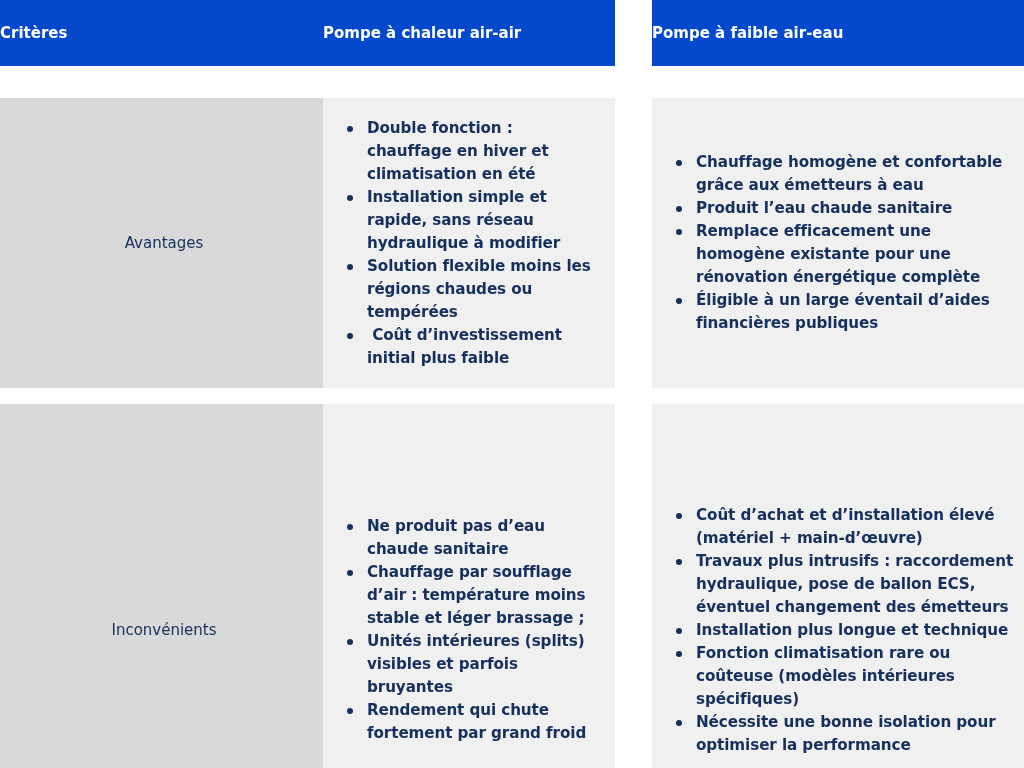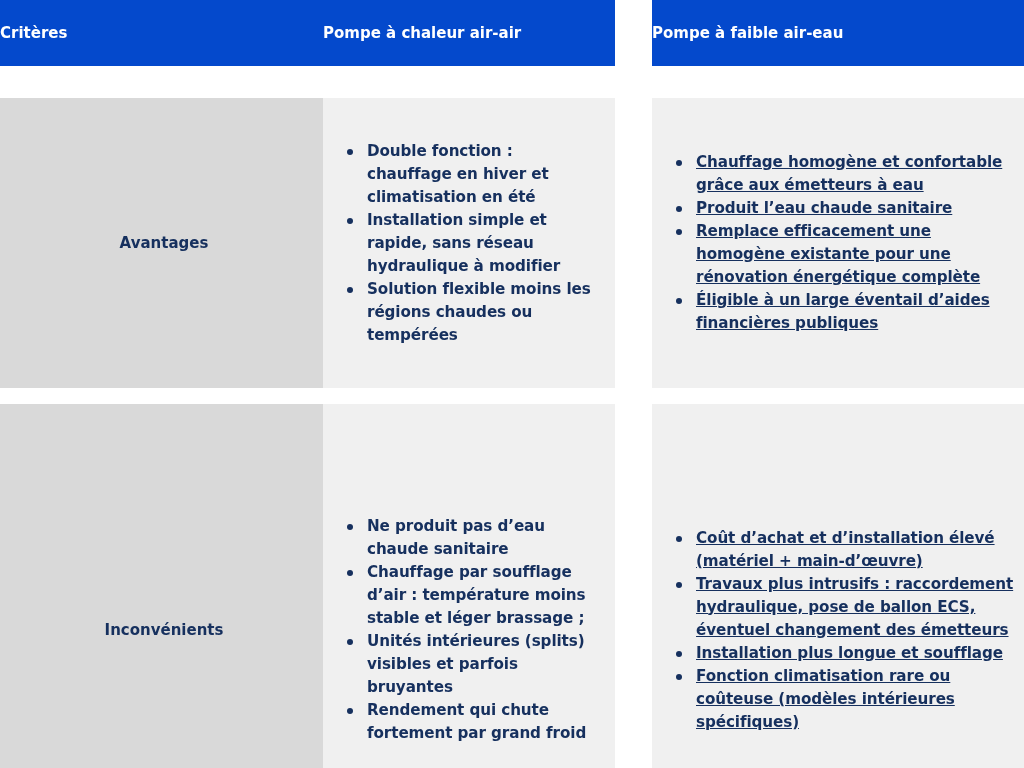--- a/index.html
+++ b/index.html
@@ -12,38 +12,38 @@
       background: #0449CC; color: #ffffff; font-weight: bold; font-size: 15px;
       display: flex; align-items: center; justify-content: flex-start; text-align: center;
       top: 0; height: 66px;
     }
     .c1 { left: 0; width: 328px; }
     .c2 { left: 323px; width: 292px; }
     .c3 { left: 652px; width: 372px; }
     .r1 { top: 98px; height: 290px; }
     .r2 { top: 404px; height: 452px; }
     .crit {
-      background: #D9D9D9; color: #16305E; font-weight: bold; font-size: 15px;
+      background: #D9D9D9; color: #16305E; font-weight: normal; font-size: 15px;
       display: flex; align-items: center; justify-content: center;
     }
     .content {
       background: #F0F0F0; color: #16305E;
       display: flex; align-items: center;
     }
     ul { margin: 0; padding: 0 0 0 44px; list-style: none; }
     li {
       position: relative; font-weight: bold; font-size: 15.2px; line-height: 23px;
       letter-spacing: -0.1px;
     }
     li::before {
       content: ""; position: absolute; left: -20px; top: 9px; width: 6px; height: 6px;
       border-radius: 50%; background: #16305E;
     }
     .c2 ul { padding-right: 14px; }
-    .c3 ul { padding-right: 10px; text-decoration: underline; }
+    .c3 ul { padding-right: 10px; }
   </style>
 </head>
 <body>
 
 <div>
 
   <div class="cell hdr c1">
     <span>Critères</span>
   </div>
   <div class="cell hdr c2">
@@ -54,20 +54,21 @@
   </div>
 
   <div class="cell crit c1 r1">
     <span>Avantages</span>
   </div>
   <div class="cell content c2 r1">
     <ul>
       <li>Double fonction : chauffage en hiver et climatisation en été</li>
       <li>Installation simple et rapide, sans réseau hydraulique à modifier</li>
       <li>Solution flexible moins les régions chaudes ou tempérées</li>
+      <li style="white-space:pre-wrap;"> Coût d’investissement initial plus faible</li>
     </ul>
   </div>
   <div class="cell content c3 r1">
     <ul>
       <li>Chauffage homogène et confortable grâce aux émetteurs à eau</li>
       <li>Produit l’eau chaude sanitaire</li>
       <li>Remplace efficacement une homogène existante pour une rénovation énergétique complète</li>
       <li>Éligible à un large éventail d’aides financières publiques</li>
     </ul>
   </div>
@@ -80,17 +81,18 @@
       <li>Ne produit pas d’eau chaude sanitaire</li>
       <li>Chauffage par soufflage d’air : température moins stable et léger brassage ;</li>
       <li>Unités intérieures (splits) visibles et parfois bruyantes</li>
       <li>Rendement qui chute fortement par grand froid</li>
     </ul>
   </div>
   <div class="cell content c3 r2">
     <ul>
       <li>Coût d’achat et d’installation élevé (matériel + main-d’œuvre)</li>
       <li>Travaux plus intrusifs : raccordement hydraulique, pose de ballon ECS, éventuel changement des émetteurs</li>
-      <li>Installation plus longue et soufflage</li>
+      <li>Installation plus longue et technique</li>
       <li>Fonction climatisation rare ou coûteuse (modèles intérieures spécifiques)</li>
+      <li>Nécessite une bonne isolation pour optimiser la performance</li>
     </ul>
   </div>
 </div>
 
 </body></html>

